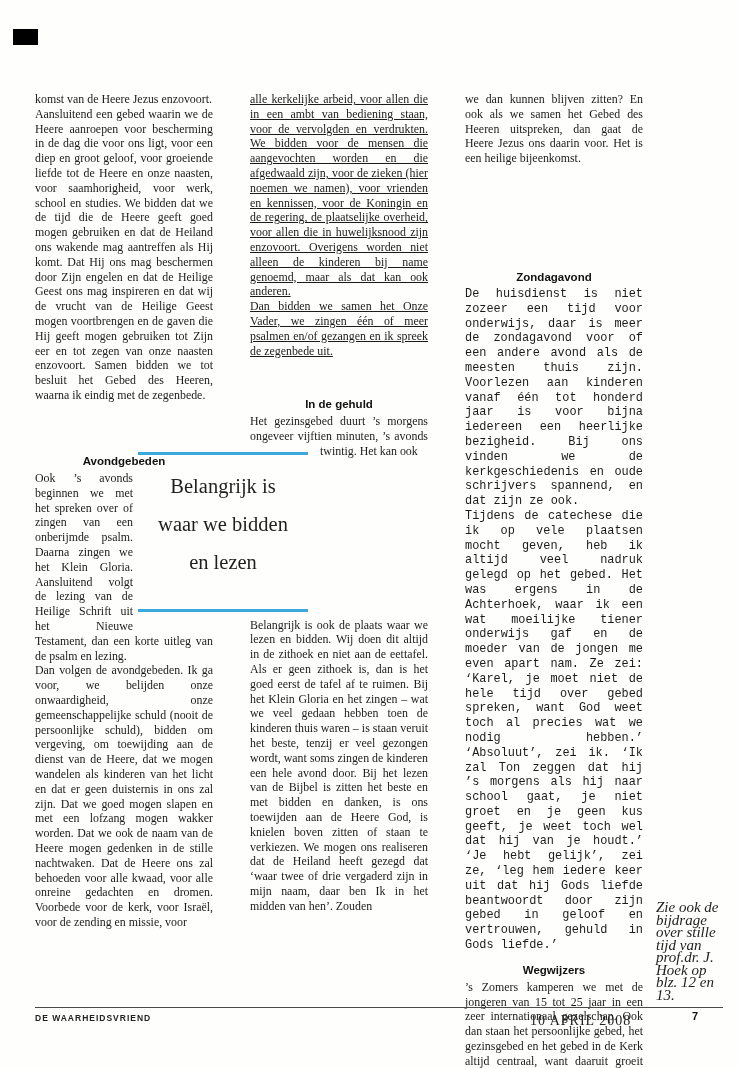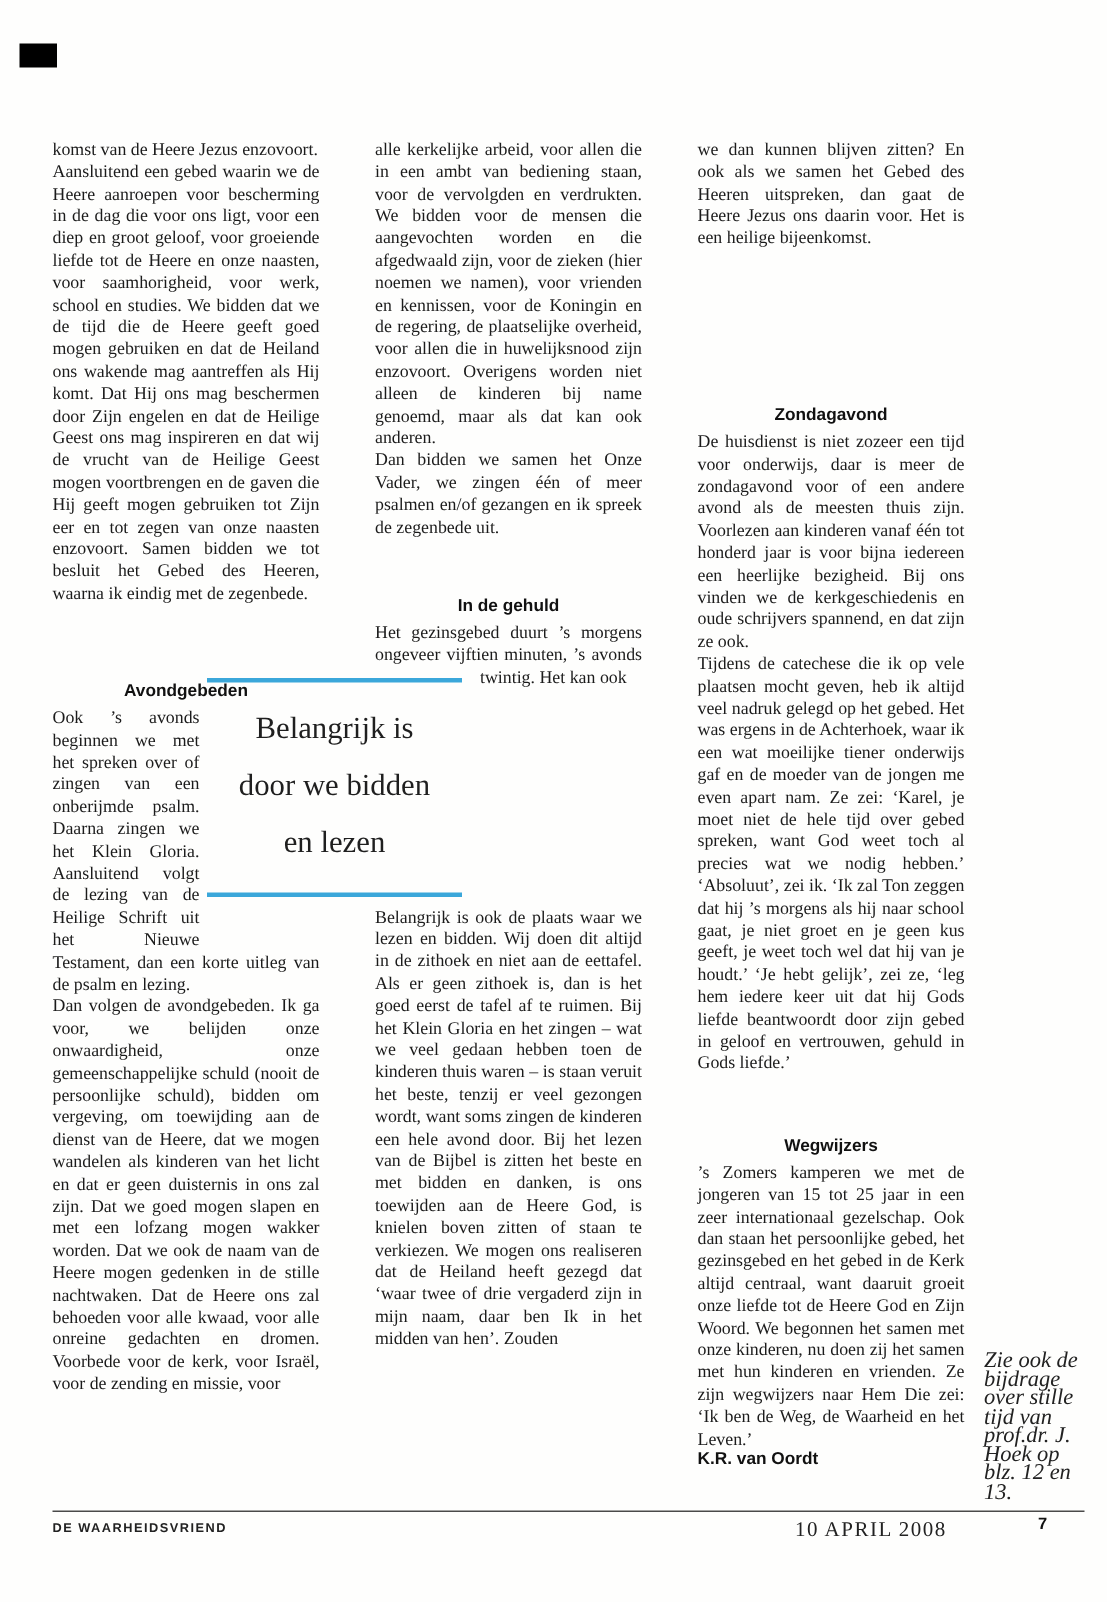--- a/index.html
+++ b/index.html
@@ -15,31 +15,31 @@
   .col {
     width:178px; font-size:11.9px; line-height:14.8px; text-align:justify;
     hyphens:auto; -webkit-hyphens:auto;
   }
   .col p { margin:0; }
   .col h3 {
     font-family:"Liberation Sans", sans-serif; font-size:11.5px; line-height:14px;
     font-weight:bold; margin:10px 0 3px; text-align:center; color:#111;
   }
   .pad-c1 { min-height:352px; }
-  .pad-c2 { min-height:295px; }
+  .pad-c2 { min-height:295px;text-decoration:underline; }
   .pad-c3a { min-height:168px; }
-  .pad-c3b { min-height:460px; }
+  .pad-c3b { min-height:460px;font-family:Liberation Mono, monospace; }
 
   .spacer-r { float:right; width:80px; height:150px; }
 
   .pullquote {
     display:block; float:left; width:170px;
     margin:8px 12px 6px -112px;
     border-top:3px solid #3BA7DA; border-bottom:3px solid #3BA7DA;
-    padding:12px 0 14px;
+    padding:12px 0 28px;
     text-align:center; font-size:20.5px; line-height:38px; color:#1f1f1f;
     font-family:"Liberation Serif", serif;
   }
   .pq-line { display:block; }
   .clear-left { clear:left; }
 
   .signature {
     font-family:"Liberation Sans", sans-serif; font-weight:bold;
     font-size:11.5px; margin-top:8px; margin-left:-20px; text-align:left; color:#111;
   }
@@ -85,21 +85,21 @@
     </div>
 
     <div class="col">
       <div class="pad-c2">
         <p>alle kerkelijke arbeid, voor allen die in een ambt van bediening staan, voor de vervolgden en verdrukten. We bidden voor de mensen die aangevochten worden en die afgedwaald zijn, voor de zieken (hier noemen we namen), voor vrienden en kennissen, voor de Koningin en de regering, de plaatselijke overheid, voor allen die in huwelijksnood zijn enzovoort. Overigens worden niet alleen de kinderen bij name genoemd, maar als dat kan ook anderen.</p>
         <p>Dan bidden we samen het Onze Vader, we zingen één of meer psalmen en/of gezangen en ik spreek de zegenbede uit.</p>
       </div>
       <h3>In de gehuld</h3>
       <p><span>Het gezinsgebed duurt ’s morgens ongeveer vijftien minuten, ’s avonds twintig. Het kan ook </span><span class="pullquote">
             <span class="pq-line">Belangrijk is</span>
-            <span class="pq-line">door we bidden</span>
+            <span class="pq-line">waar we bidden</span>
             <span class="pq-line">en lezen</span>
           </span></p>
       <p class="clear-left">Belangrijk is ook de plaats waar we lezen en bidden. Wij doen dit altijd in de zithoek en niet aan de eettafel. Als er geen zithoek is, dan is het goed eerst de tafel af te ruimen. Bij het Klein Gloria en het zingen – wat we veel gedaan hebben toen de kinderen thuis waren – is staan veruit het beste, tenzij er veel gezongen wordt, want soms zingen de kinderen een hele avond door. Bij het lezen van de Bijbel is zitten het beste en met bidden en danken, is ons toewijden aan de Heere God, is knielen boven zitten of staan te verkiezen. We mogen ons realiseren dat de Heiland heeft gezegd dat ‘waar twee of drie vergaderd zijn in mijn naam, daar ben Ik in het midden van hen’. Zouden</p>
     </div>
 
     <div class="col">
       <div class="pad-c3a">
         <p>we dan kunnen blijven zitten? En ook als we samen het Gebed des Heeren uitspreken, dan gaat de Heere Jezus ons daarin voor. Het is een heilige bijeenkomst.</p>
       </div>
       <h3>Zondagavond</h3>

